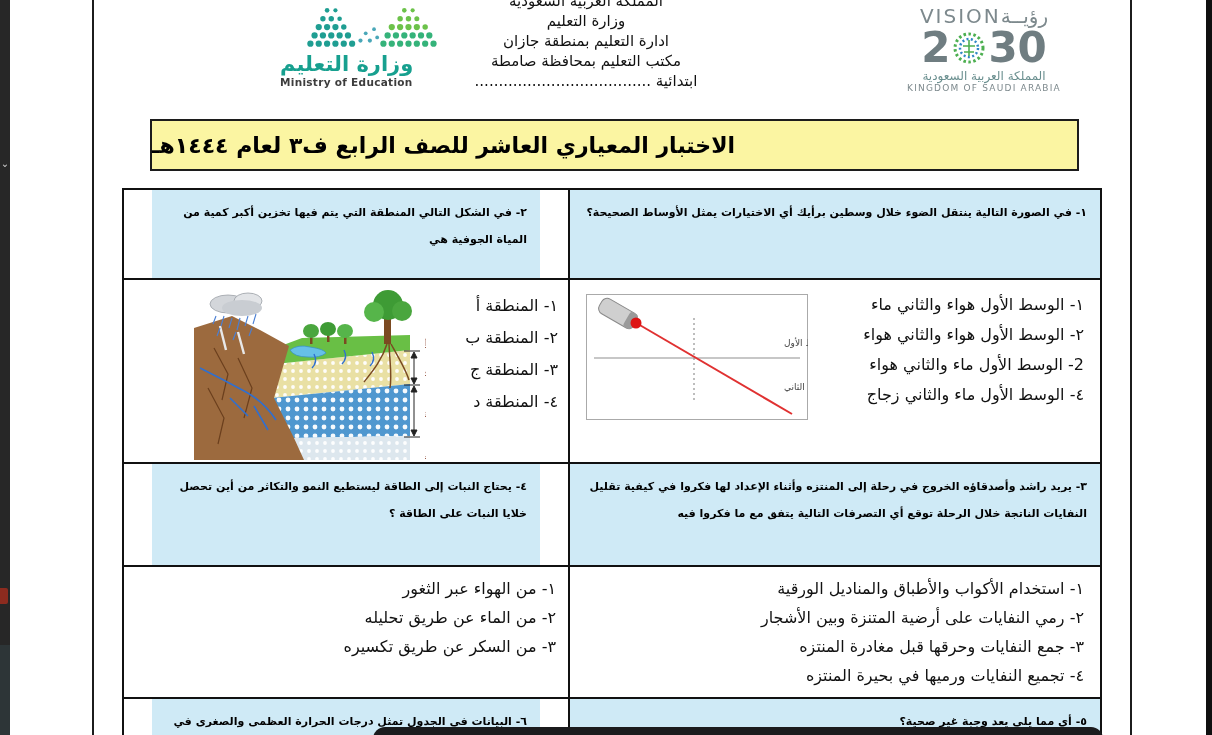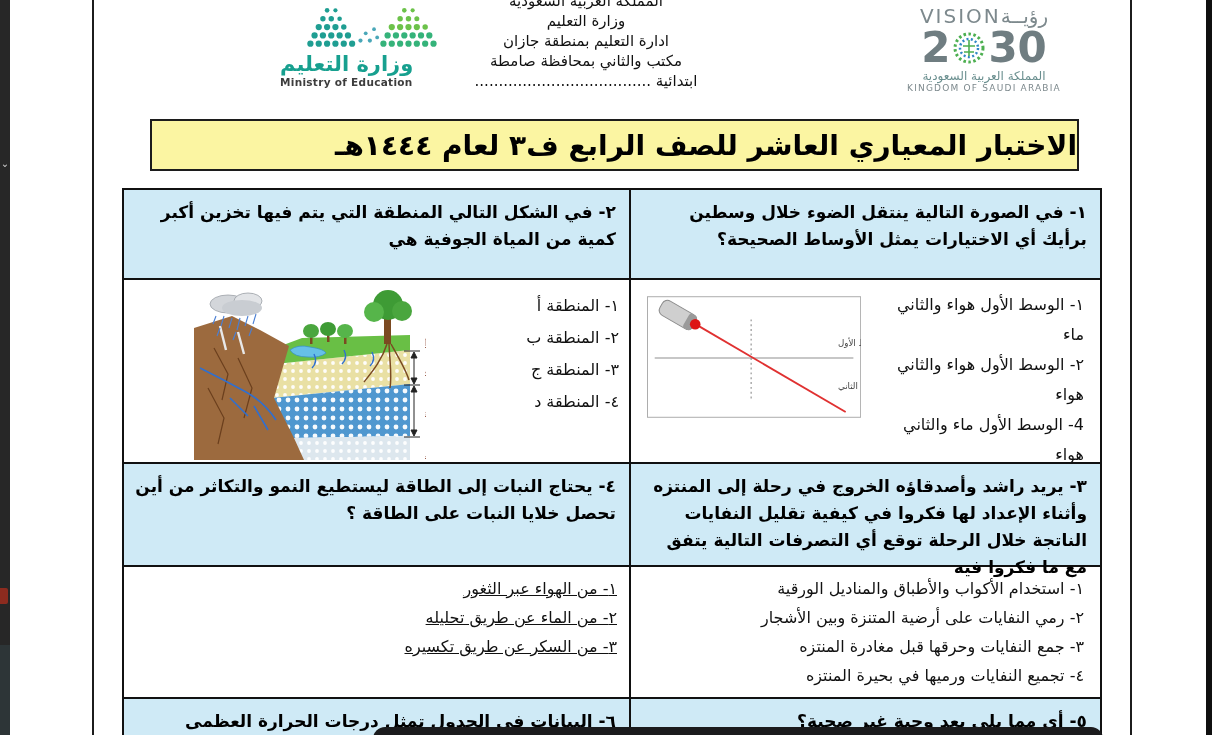--- a/index.html
+++ b/index.html
@@ -23,31 +23,31 @@
              font-size:15px;line-height:20px;color:#111;}
   .vision{position:absolute;left:868px;top:4px;width:232px;text-align:center;color:#7d898d;}
   .vision .row1{display:flex;justify-content:center;align-items:baseline;font-size:20px;}
   .vision .row1 .ven{letter-spacing:2px;}
   .vision .row2{display:flex;justify-content:center;align-items:center;font-size:42px;font-weight:bold;
                 line-height:40px;color:#6f7d81;}
   .vision .row3{font-size:12px;color:#6a8f8f;direction:rtl;margin-top:1px;}
   .vision .row4{font-size:9px;font-weight:normal;letter-spacing:1.2px;color:#7d898d;}
   
   .title-bar{position:absolute;left:150px;top:119px;width:925px;height:48px;background:#fbf5a2;
-             border:2px solid #1c1c1c;display:flex;align-items:center;justify-content:flex-start;
-             font-size:28px;font-weight:bold;color:#000;direction:rtl;}
+             border:2px solid #1c1c1c;display:flex;align-items:center;justify-content:flex-end;
+             font-size:22px;font-weight:bold;color:#000;direction:rtl;}
   
   .qtable{position:absolute;left:122px;top:188px;width:976px;direction:rtl;border:2px solid #111;
           background:#fff;}
   .trow{display:flex;border-bottom:2px solid #111;box-sizing:border-box;}
   .trow:last-child{border-bottom:none;}
-  .ca{width:471px;border-left:2px solid #111;box-sizing:border-box;}
+  .ca{width:532px;border-left:2px solid #111;box-sizing:border-box;}
   .cb{flex:1;box-sizing:border-box;}
-  .hcell{background:#cfeaf6;font-weight:bold;font-size:17px;line-height:27px;color:#000;
-         padding:9px 13px 0 10px;text-align:right;box-sizing:border-box;}
+  .hcell{background:#cfeaf6;font-weight:bold;font-size:11px;line-height:27px;color:#000;
+         padding:9px 13px 0 10px;text-align:right;box-sizing:border-box;margin-left:28px;}
   .r1{height:90px;} .r2{height:184px;} .r3{height:103px;} .r4{height:132px;} .r5{height:120px;}
   .bodycell{display:flex;align-items:flex-start;justify-content:space-between;box-sizing:border-box;}
   .opts{padding:10px 16px 0 0;font-size:16px;line-height:30px;color:#111;text-align:right;}
   .opts.small-gap{line-height:29px;padding-top:7px;}
   .fig-laser{margin:14px 10px 0 16px;}
   .fig-water{margin:8px 6px 0 70px;}
 </style>
 </head>
 <body>
 
@@ -123,21 +123,21 @@
       </g>
     </svg>
     <div class="wordmark">وزارة التعليم</div>
     <div class="wordmark-en">Ministry of Education</div>
   </div>
 
   <div class="org-block">
     <div>المملكة العربية السعودية</div>
     <div>وزارة التعليم</div>
     <div>ادارة التعليم بمنطقة جازان</div>
-    <div>مكتب والثاني بمحافظة صامطة</div>
+    <div>مكتب التعليم بمحافظة صامطة</div>
     <div>ابتدائية .....................................</div>
   </div>
 
   <div class="vision">
     <div class="row1">
       <span class="ven">VISION</span>
       <span>رؤيــة</span>
     </div>
     <div class="row2">
       <span>2</span>
@@ -161,21 +161,21 @@
     <div class="trow r1">
       <div class="ca hcell">١- في الصورة التالية ينتقل الضوء خلال وسطين برأيك أي الاختيارات يمثل الأوساط الصحيحة؟</div>
       <div class="cb hcell">٢- في الشكل التالي المنطقة التي يتم فيها تخزين أكبر كمية من المياة الجوفية هي</div>
     </div>
 
     <div class="trow r2">
       <div class="ca bodycell">
         <div class="opts">
           <div>١- الوسط الأول هواء والثاني ماء</div>
           <div>٢- الوسط الأول هواء والثاني هواء</div>
-          <div>4- الوسط الأول ماء والثاني هواء</div>
+          <div>2- الوسط الأول ماء والثاني هواء</div>
           <div>٤- الوسط الأول ماء والثاني زجاج</div>
         </div>
         <svg class="fig-laser" width="222" height="126" viewBox="0 0 222 126">
           <rect x="0.5" y="0.5" width="221" height="125" fill="#ffffff" stroke="#aaaaaa"></rect>
           <line x1="8" y1="64" x2="214" y2="64" stroke="#b5b5b5" stroke-width="1.5"></line>
           <line x1="108" y1="24" x2="108" y2="108" stroke="#9a9a9a" stroke-width="1.3" stroke-dasharray="2 3"></line>
           <line x1="52" y1="30" x2="206" y2="120" stroke="#e03131" stroke-width="2"></line>
           <g>
             <g transform="rotate(30 34 20)">
               <rect x="12" y="12" width="40" height="17" rx="6" fill="#cfcfcf" stroke="#8a8a8a"></rect>
@@ -291,21 +291,21 @@
     <div class="trow r4">
       <div class="ca">
         <div class="opts small-gap">
           <div>١- استخدام الأكواب والأطباق والمناديل الورقية</div>
           <div>٢- رمي النفايات على أرضية المتنزة وبين الأشجار</div>
           <div>٣- جمع النفايات وحرقها قبل مغادرة المنتزه</div>
           <div>٤- تجميع النفايات ورميها في بحيرة المنتزه</div>
         </div>
       </div>
       <div class="cb">
-        <div class="opts small-gap" style="padding-right:12px;text-decoration:underline;">
+        <div class="opts small-gap" style="padding-right:12px;">
           <div>١- من الهواء عبر الثغور</div>
           <div>٢- من الماء عن طريق تحليله</div>
           <div>٣- من السكر عن طريق تكسيره</div>
         </div>
       </div>
     </div>
 
     <div class="trow r5">
       <div class="ca hcell">٥- أي مما يلي يعد وجبة غير صحية؟</div>
       <div class="cb hcell">٦- البيانات في الجدول تمثل درجات الحرارة العظمى والصغرى في بعض مدن المملكة في أحد أيام فصل الربيع كما جاءت في نشرة</div>

